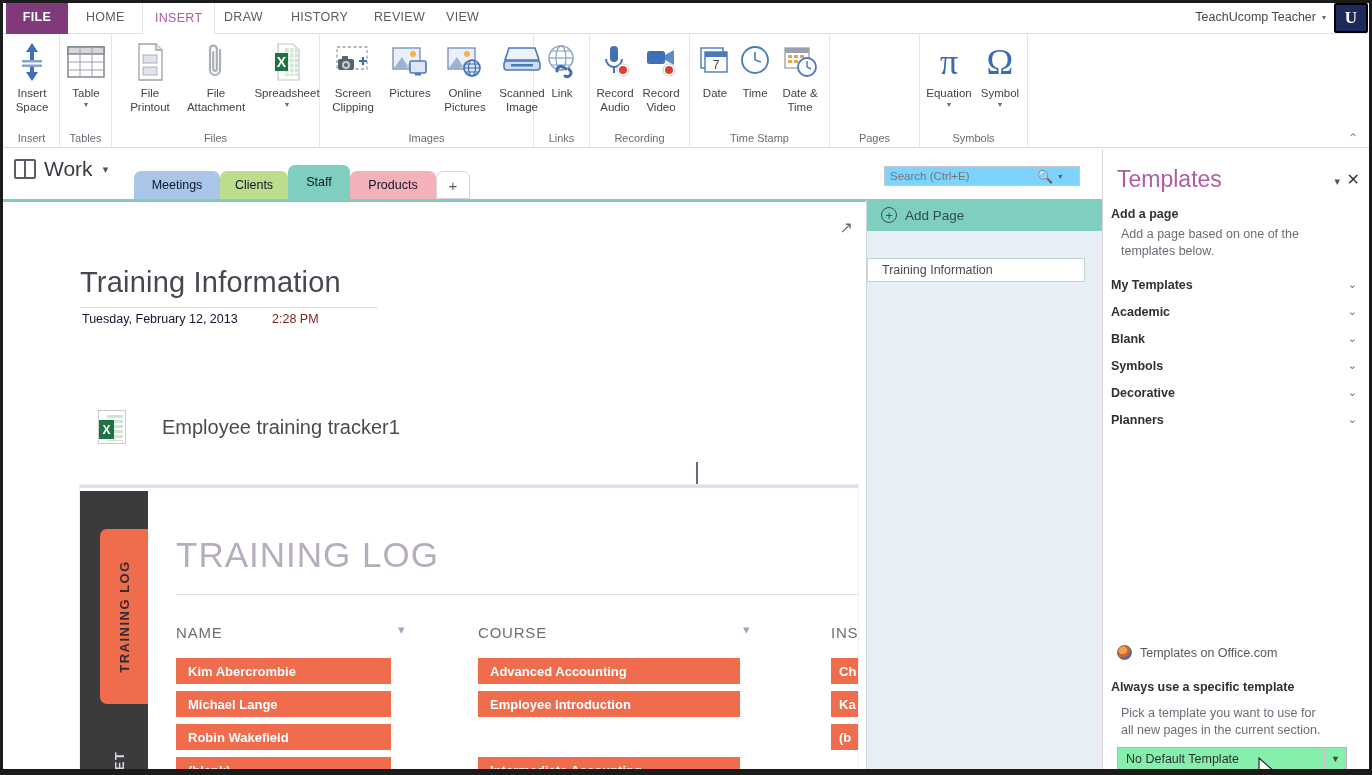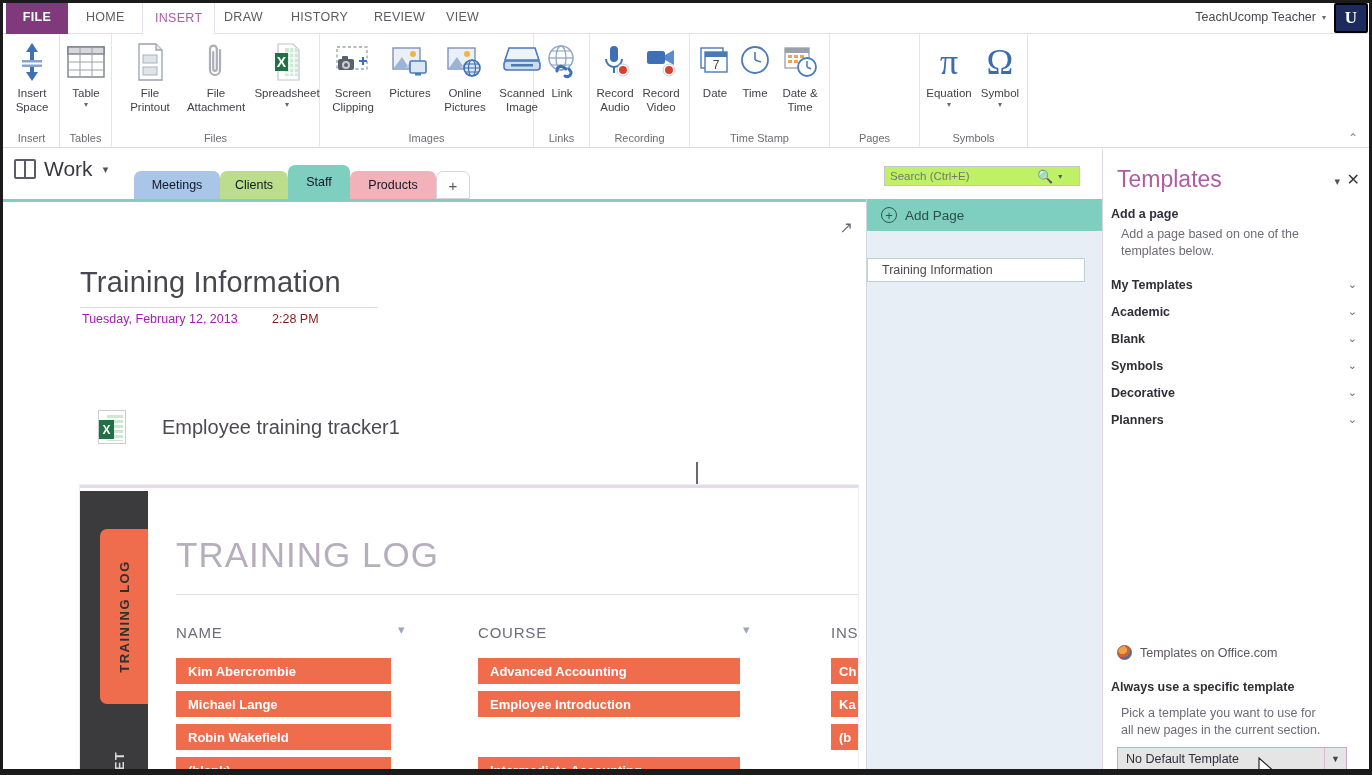--- a/index.html
+++ b/index.html
@@ -129,21 +129,21 @@
     font-weight: normal;
   }
   .sectab.addnew {
     border: 1px solid #d8d3dc; background: #fff; font-size: 15px; color: #5a5660;
     width: 34px; padding: 0;
   }
 
   
   .searchbox {
     position: absolute; left: 884px; top: 166px; width: 196px; height: 20px;
-    border: 1px solid #c9c3cd; background: #bef264;
+    border: 1px solid #c9c3cd; background: #7dd3fc;
     display: flex; align-items: center;
   }
   .searchbox input {
     border: none; outline: none; background: transparent;
     font-size: 11.5px; color: #6f6a76;
     padding-left: 5px; width: 150px;
     font-family: "Liberation Sans", sans-serif;
   }
   .search-icon { color: #3f6fb5; font-size: 13px; margin-left: 2px; }
   .search-caret { color: #5a5660; font-size: 8px; margin-left: 5px; }
@@ -167,21 +167,21 @@
     position: absolute; left: 80px; top: 64px;
     font-size: 29px; color: #4a4650; font-weight: normal;
     letter-spacing: .2px;
   }
   .title-rule {
     position: absolute; left: 80px; top: 105px; width: 298px; height: 1px;
     background: #e9d9e8;
   }
   .page-date {
     position: absolute; left: 82px; top: 110px;
-    font-size: 12.5px; color: #a21caf;
+    font-size: 12.5px; color: #0f172a;
   }
   .page-time {
     position: absolute; left: 272px; top: 110px;
     font-size: 12.5px; color: #7f1d1d;
   }
   .text-caret {
     position: absolute; left: 696px; top: 260px; width: 1.6px; height: 30px;
     background: #6d6579;
   }
 
@@ -319,21 +319,21 @@
     display: flex; align-items: center; gap: 8px;
     font-size: 12.5px; color: #5a5661;
   }
   .globe-icon {
     width: 15px; height: 15px; border-radius: 50%;
     background: radial-gradient(circle at 35% 30%, #f0a04a 0 35%, #d2632a 36% 60%, #3f6fb5 61% 100%);
     border: 1px solid #8c5a33;
   }
   .tp-select {
     position: absolute; left: 14px; top: 598px; width: 230px; height: 23px;
-    background: #e5e5e5; border: 1px solid #c9a8c6;
+    background: #86efac; border: 1px solid #c9a8c6;
     display: flex; align-items: center;
     font-size: 12.5px; color: #322e37; gap: 25px;
   }
   .tp-select .val { padding-left: 8px; flex: 1; }
   .tp-select .arrow {
     width: 22px; height: 100%; border-left: 1px solid #d9bdd6;
     display: flex; align-items: center; justify-content: center;
     font-size: 9px; color: #46424c;
   }
   .mouse-cursor {

